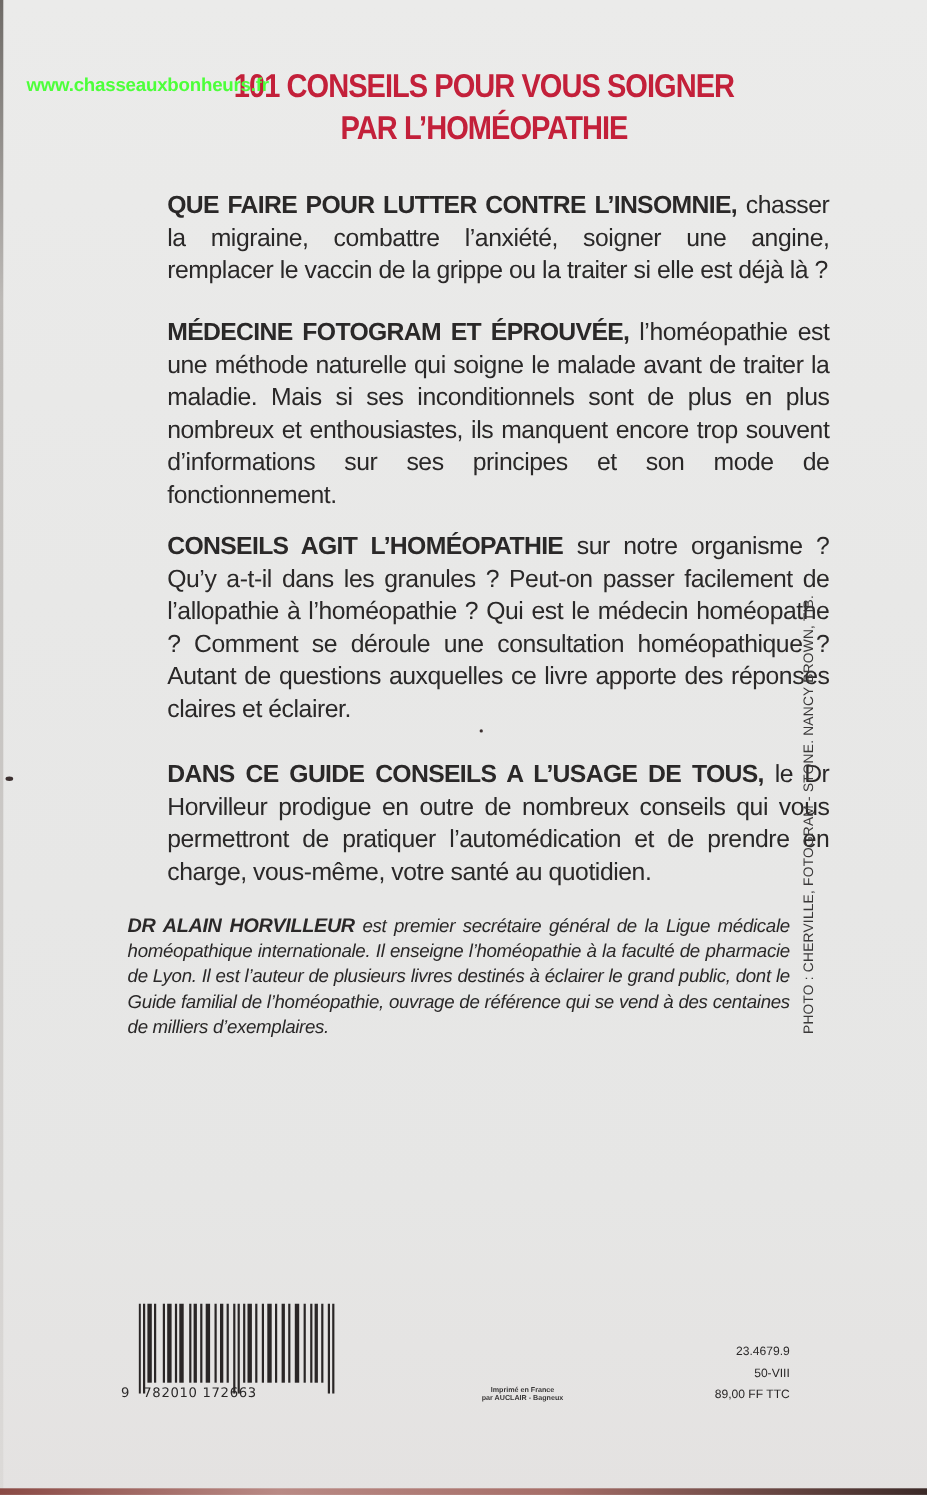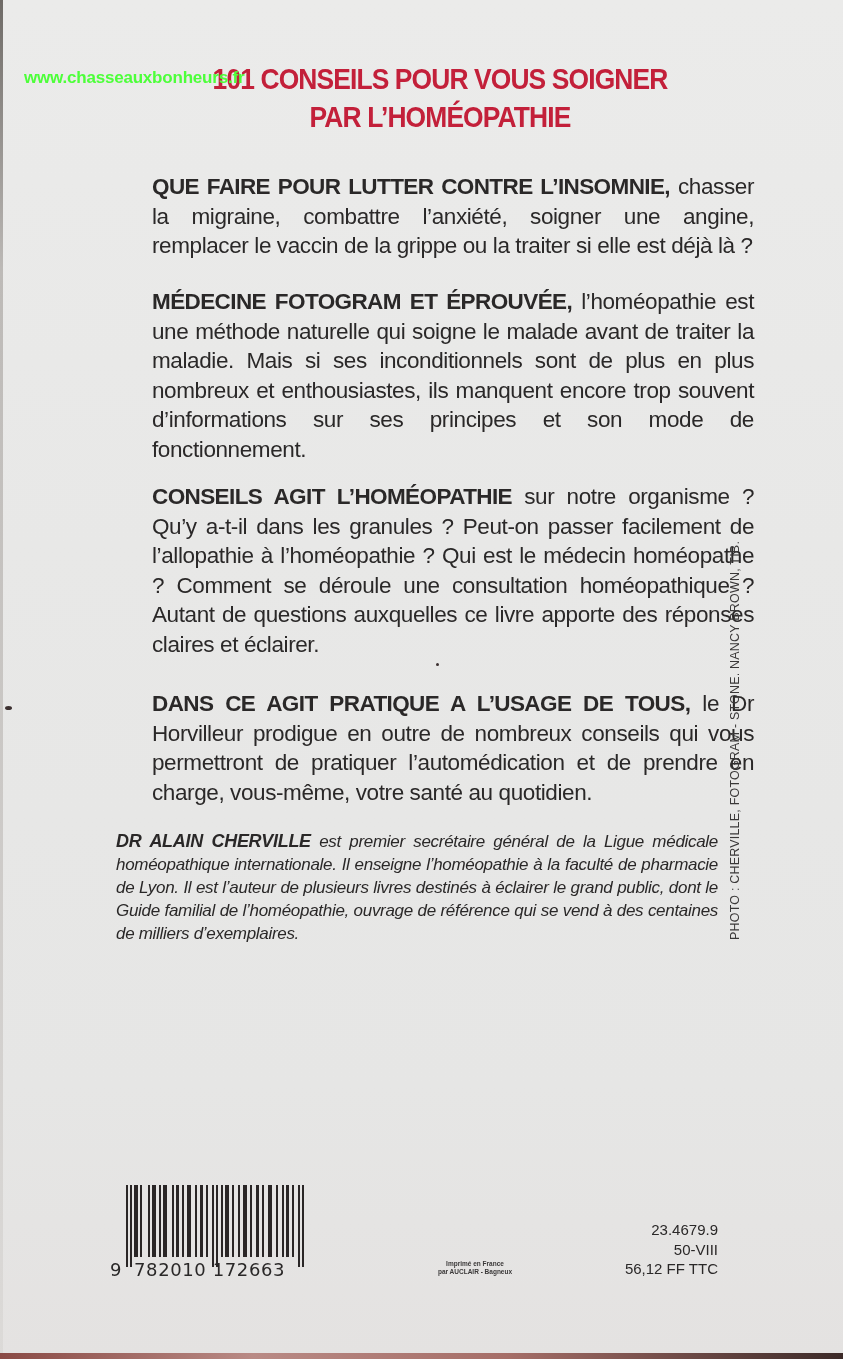--- a/index.html
+++ b/index.html
@@ -110,21 +110,21 @@
       position: absolute;
       left: 126px;
       top: 1185px;
       width: 186px;
       height: 82px;
     }
     .barcode-digits {
       position: absolute;
       left: 110px;
       top: 1259px;
-      font-size: 18px;
+      font-size: 12px;
       color: #2a2828;
       letter-spacing: 0.6px;
       font-family: "DejaVu Sans", sans-serif;
     }
     .barcode-digits .first { margin-right: 12px; }
     .printer {
       position: absolute;
       left: 410px;
       top: 1260px;
       width: 130px;
@@ -133,21 +133,21 @@
       font-weight: bold;
       line-height: 8px;
       color: #3a3838;
     }
     .price-block {
       position: absolute;
       left: 590px;
       top: 1220px;
       width: 128px;
       text-align: right;
-      font-size: 15px;
+      font-size: 11px;
       line-height: 19.5px;
       color: #2a2828;
     }
     .speck {
       position: absolute;
       background: #3c3030;
       border-radius: 50%;
     }
   </style>
 </head>
@@ -170,25 +170,25 @@
 
 <div class="text-block p2">
   <span class="lead">MÉDECINE FOTOGRAM ET ÉPROUVÉE,</span><span> l’homéopathie est une méthode naturelle qui soigne le malade avant de traiter la maladie. Mais si ses inconditionnels sont de plus en plus nombreux et enthousiastes, ils manquent encore trop souvent d’informations sur ses principes et son mode de fonctionnement.</span>
 </div>
 
 <div class="text-block p3">
   <span class="lead">CONSEILS AGIT L’HOMÉOPATHIE</span><span> sur notre organisme ? Qu’y a-t-il dans les granules ? Peut-on passer facilement de l’allopathie à l’homéopathie ? Qui est le médecin homéopathe ? Comment se déroule une consultation homéopathique ? Autant de questions auxquelles ce livre apporte des réponses claires et éclairer.</span>
 </div>
 
 <div class="text-block p4">
-  <span class="lead">DANS CE AGIT PRATIQUE A L’USAGE DE TOUS,</span><span> le Dr Horvilleur prodigue en outre de nombreux conseils qui vous permettront de pratiquer l’automédication et de prendre en charge, vous-même, votre santé au quotidien.</span>
+  <span class="lead">DANS CE GUIDE CONSEILS A L’USAGE DE TOUS,</span><span> le Dr Horvilleur prodigue en outre de nombreux conseils qui vous permettront de pratiquer l’automédication et de prendre en charge, vous-même, votre santé au quotidien.</span>
 </div>
 
 <div class="bio">
-  <span class="lead">DR ALAIN CHERVILLE</span><span> est premier secrétaire général de la Ligue médicale homéopathique internationale. Il enseigne l’homéopathie à la faculté de pharmacie de Lyon. Il est l’auteur de plusieurs livres destinés à éclairer le grand public, dont le Guide familial de l’homéopathie, ouvrage de référence qui se vend à des centaines de milliers d’exemplaires.</span>
+  <span class="lead">DR ALAIN HORVILLEUR</span><span> est premier secrétaire général de la Ligue médicale homéopathique internationale. Il enseigne l’homéopathie à la faculté de pharmacie de Lyon. Il est l’auteur de plusieurs livres destinés à éclairer le grand public, dont le Guide familial de l’homéopathie, ouvrage de référence qui se vend à des centaines de milliers d’exemplaires.</span>
 </div>
 
 <div class="photo-credit">PHOTO : CHERVILLE, FOTOGRAM - STONE. NANCY BROWN, TIB.</div>
 
 <svg class="barcode" viewBox="0 0 186 82" preserveAspectRatio="none">
   <g fill="#2a2626">
     <rect x="0" y="0" width="2" height="82"></rect>
     <rect x="4" y="0" width="2" height="82"></rect>
     <rect x="8" y="0" width="4" height="72"></rect>
     <rect x="14" y="0" width="2" height="72"></rect>
@@ -227,17 +227,17 @@
 </div>
 
 <div class="printer">
   <div>Imprimé en France</div>
   <div>par AUCLAIR - Bagneux</div>
 </div>
 
 <div class="price-block">
   <div>23.4679.9</div>
   <div>50-VIII</div>
-  <div>56,12 FF TTC</div>
+  <div>89,00 FF TTC</div>
 </div>
 
 <div class="speck" style="left:5px; top:706px; width:7px; height:4px;"></div>
 <div class="speck" style="left:436px; top:663px; width:3px; height:3px;"></div>
 
 </body></html>

